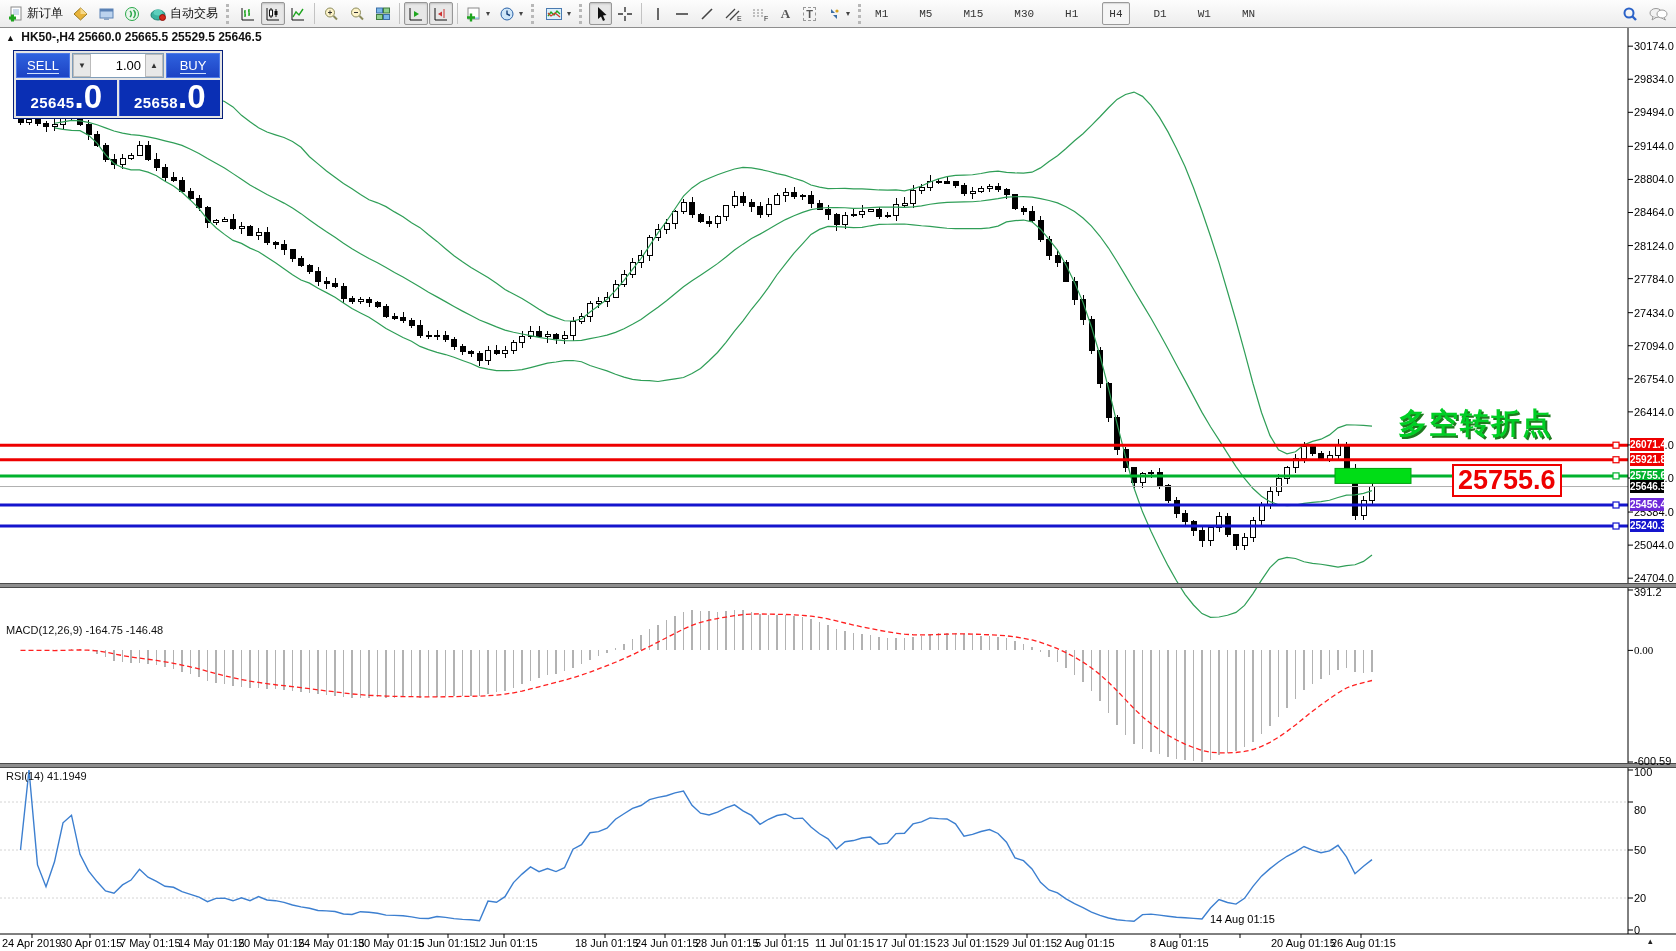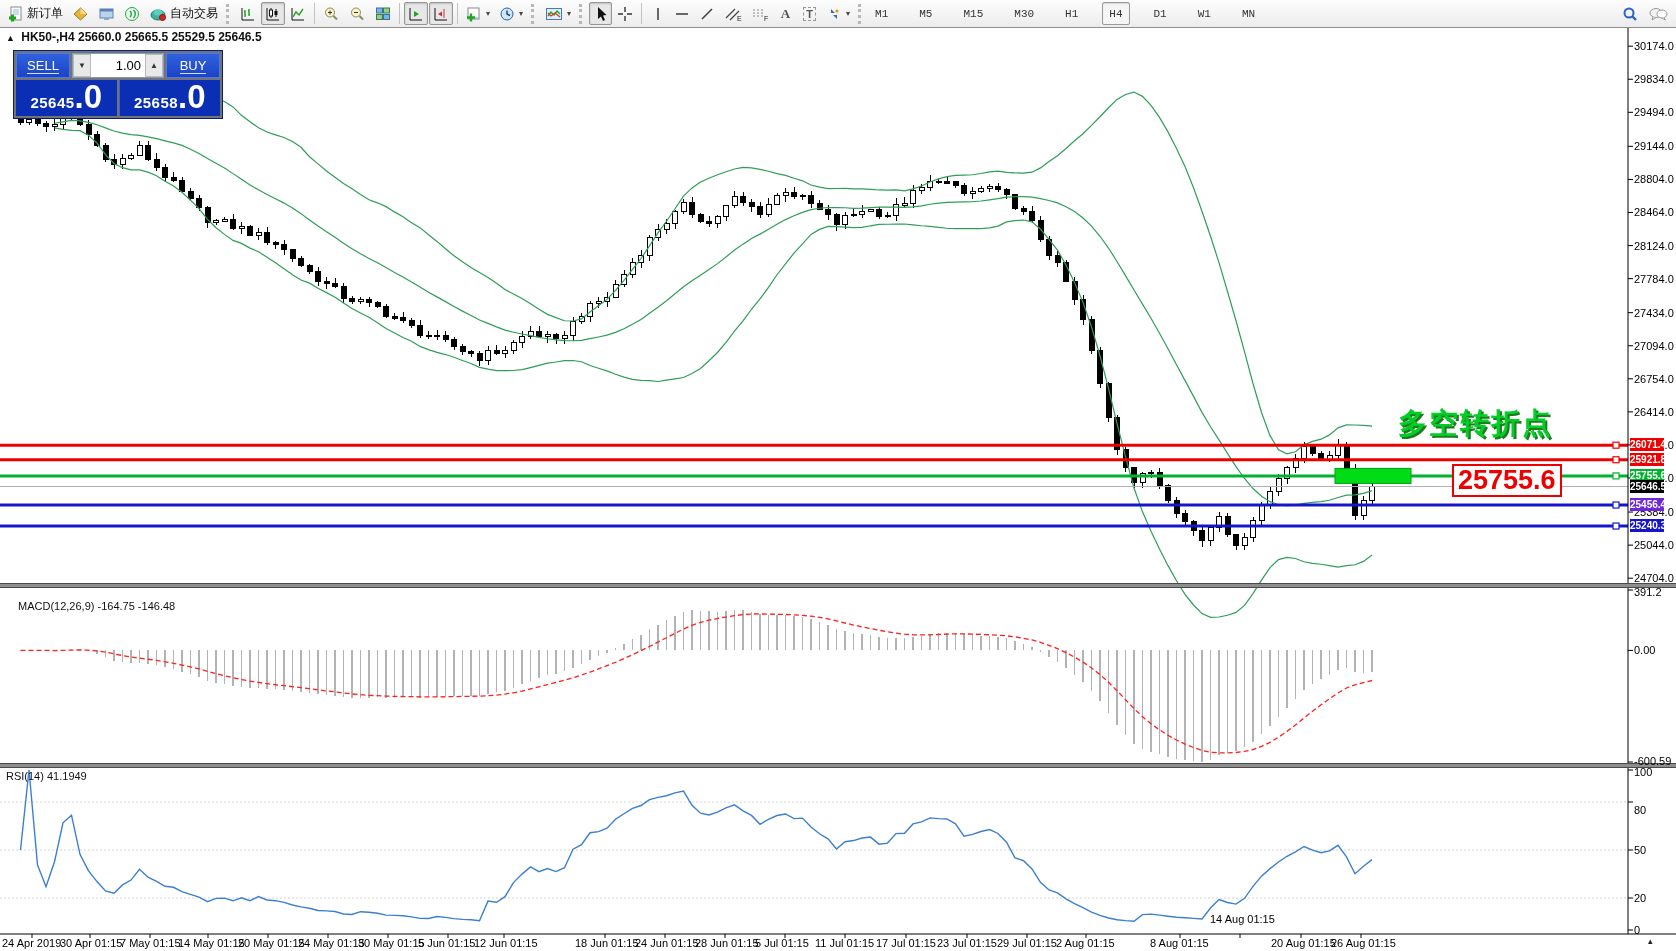--- a/index.html
+++ b/index.html
@@ -26,21 +26,21 @@
   .tick-label{position:absolute;left:1634px;font-size:11px;color:#000;height:12px;line-height:12px;z-index:5;}
   .badge{position:absolute;left:1630px;width:34px;height:13px;line-height:13px;text-align:center;
          font-size:10px;font-weight:bold;color:#fff;z-index:8;}
   .time-label{position:absolute;top:937px;font-size:11px;color:#000;white-space:nowrap;z-index:5;}
   .annotation{position:absolute;font-size:29px;font-weight:bold;color:#00cf25;letter-spacing:2px;
               text-shadow:2px 2px 0 #1f7a1f;z-index:12;font-family:"DejaVu Sans",sans-serif;}
   .callout{position:absolute;border:2px solid #ee0000;background:#fff;color:#ee0000;
            font-size:27px;font-weight:bold;line-height:29px;padding:0 4px;z-index:12;}
   .endmark{position:absolute;font-size:9px;color:#222;z-index:6;}
   
-  .ocp{position:absolute;left:13px;top:50px;width:210px;z-index:30;background:#737373;
+  .ocp{position:absolute;left:13px;top:50px;width:210px;z-index:30;background:#e5e5e5;
        border:1px solid #061f7a;padding:2px;box-sizing:border-box;}
   .ocp .row1{display:flex;height:25px;gap:2px;}
   .btn-trade{flex:0 0 52px;background:linear-gradient(#2f62de,#1d43c4);color:#fff;font-size:13px;
              display:flex;align-items:center;justify-content:center;border:1px solid #4d79e8;}
   .btn-trade span{border-bottom:1px solid #cfe0ff;line-height:15px;}
   .vol{flex:1;display:flex;background:#fff;border:1px solid #7f9db9;}
   .vol .step{width:16px;display:flex;align-items:center;justify-content:center;background:#e8e8e8;
              color:#333;font-size:8px;border:1px solid #bbb;}
   .vol input{flex:1;border:0;outline:0;text-align:right;font-size:13px;padding-right:4px;width:40px;
              font-family:"Liberation Sans",sans-serif;}
@@ -833,21 +833,21 @@
 
   <div class="chart-title">
     <span class="tri">▲</span>
     <span>HK50-,H4</span>
     <span>25660.0</span>
     <span>25665.5</span>
     <span>25529.5</span>
     <span>25646.5</span>
   </div>
 
-  <div class="pane-label" style="top:600px;margin-left:12px;">
+  <div class="pane-label" style="top:624px;">
     <span>MACD(12,26,9)</span>
     <span>-164.75</span>
     <span>-146.48</span>
   </div>
   <div class="pane-label" style="top:770px;">
     <span>RSI(14)</span>
     <span>41.1949</span>
   </div>
 
   <div class="annotation" id="annotation" style="left: 1398px; top: 404px;">多空转折点</div>
@@ -866,21 +866,21 @@
       <div class="tick-label" style="left: 1634px; top: 306.669px;">27434.0</div>
       <div class="tick-label" style="left: 1634px; top: 339.738px;">27094.0</div>
       <div class="tick-label" style="left: 1634px; top: 372.806px;">26754.0</div>
       <div class="tick-label" style="left: 1634px; top: 405.874px;">26414.0</div>
       <div class="tick-label" style="left: 1634px; top: 438.943px;">26074.0</div>
       <div class="tick-label" style="left: 1634px; top: 472.011px;">25734.0</div>
       <div class="tick-label" style="left: 1634px; top: 506.052px;">25384.0</div>
       <div class="tick-label" style="left: 1634px; top: 539.121px;">25044.0</div>
       <div class="tick-label" style="left: 1634px; top: 572.189px;">24704.0</div>
       <div class="tick-label" style="left: 1634px; top: 586px;">391.2</div>
-      <div class="tick-label" style="left: 1634px; top: 644.392px;">0.00</div>
+      <div class="tick-label" style="left: 1634px; top: 644.392px; font-family: Liberation Serif, serif;">0.00</div>
       <div class="tick-label" style="left: 1634px; top: 755px;">-600.59</div>
       <div class="tick-label" style="left: 1634px; top: 766px;">100</div>
       <div class="tick-label" style="left: 1634px; top: 804px;">80</div>
       <div class="tick-label" style="left: 1634px; top: 844px;">50</div>
       <div class="tick-label" style="left: 1634px; top: 892px;">20</div>
       <div class="tick-label" style="left: 1634px; top: 924px;">0</div>
       <div class="badge" style="left: 1630px; top: 438.196px; background: rgb(238, 0, 0);">26071.4</div>
       <div class="badge" style="left: 1630px; top: 452.746px; background: rgb(238, 0, 0);">25921.8</div>
       <div class="badge" style="left: 1630px; top: 468.91px; background: rgb(0, 178, 45);">25755.6</div>
       <div class="badge" style="left: 1630px; top: 498.011px; background: #6d28d9;">25456.4</div>

